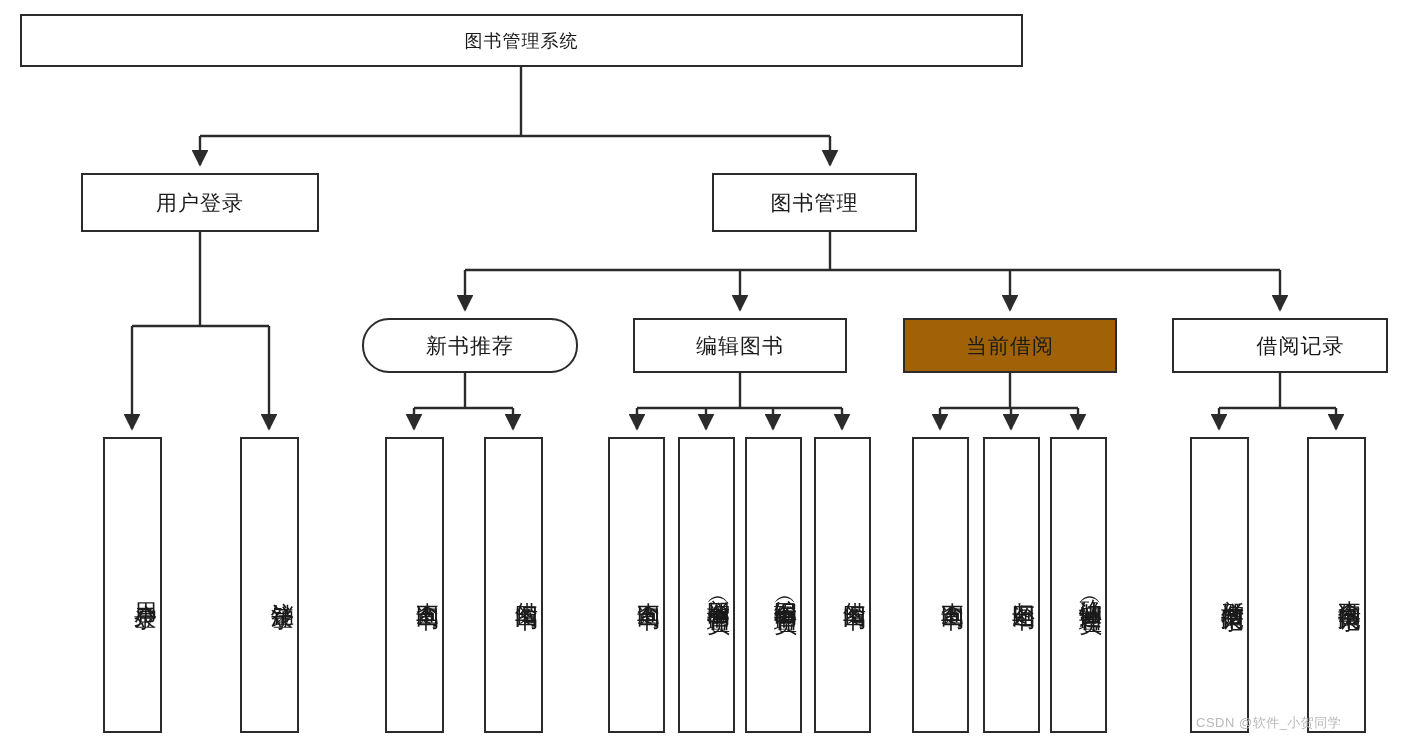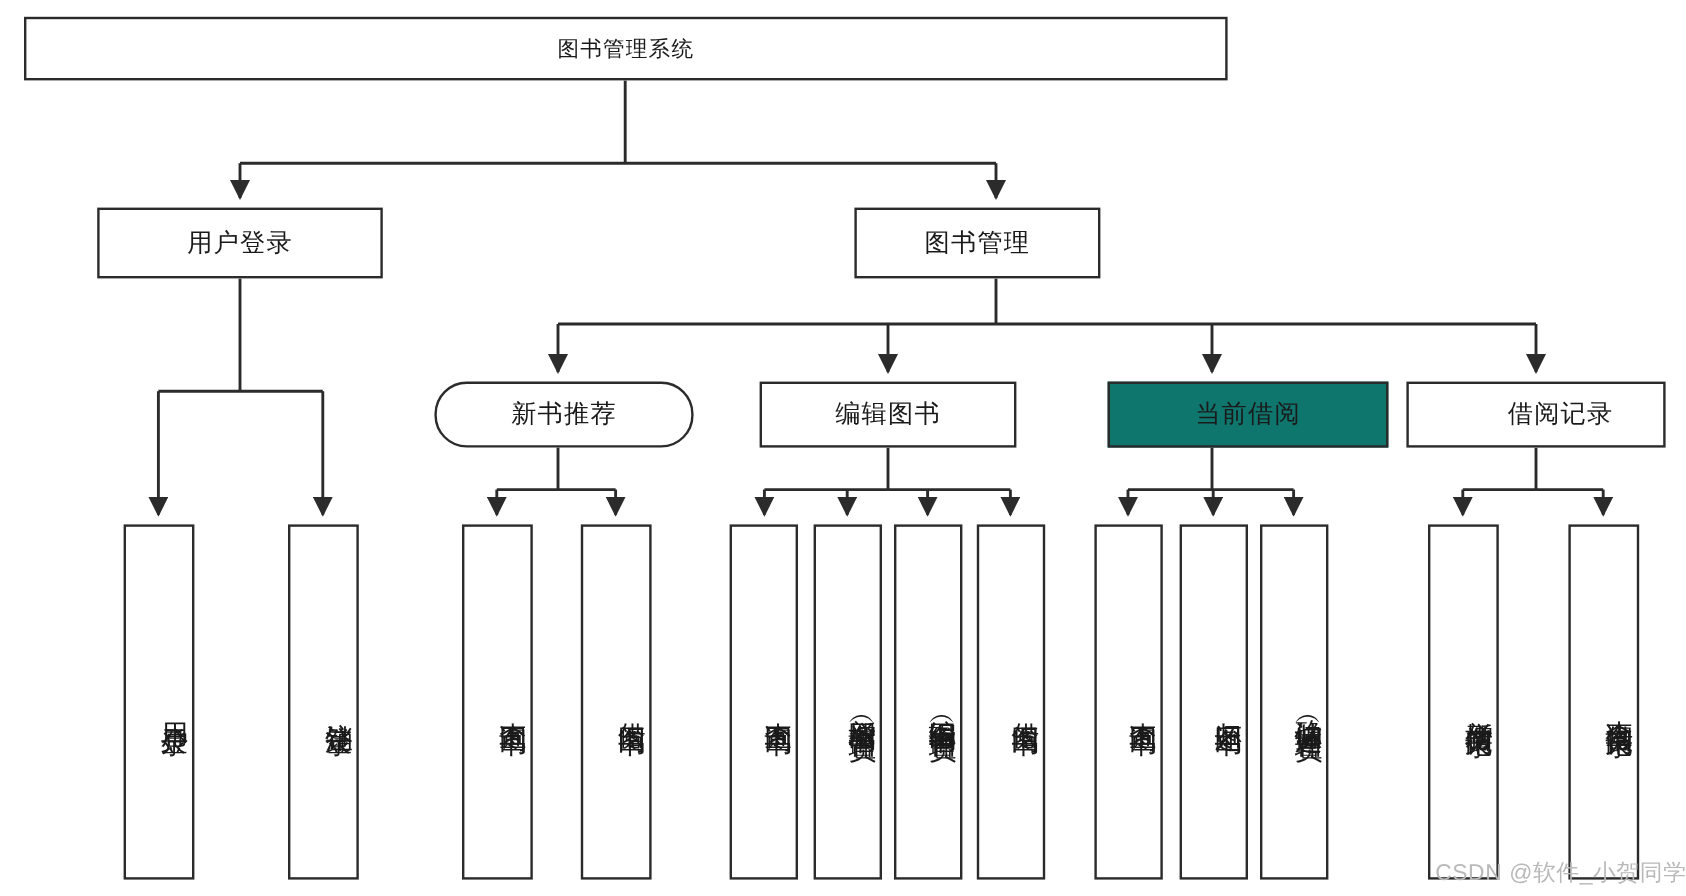--- a/index.html
+++ b/index.html
@@ -56,21 +56,21 @@
     align-items: flex-start;
     justify-content: center;
     padding-top: 6px;
   }
   .node-v.pad-top {
     padding-top: 10px;
   }
   .watermark {
     position: absolute;
     color: #b9b9b9;
-    font-size: 19px;
+    font-size: 13px;
     letter-spacing: 0.5px;
     white-space: nowrap;
     z-index: 3;
   }
 </style>
 </head>
 <body>
 
 <div id="diagram-canvas">
 
@@ -125,21 +125,21 @@
     </g>
   </svg>
 
   <div class="node node-root" style="left: 20px; top: 14px; width: 1003px; height: 53px; border-color: rgb(43, 43, 43); color: rgb(26, 26, 26); background: rgb(255, 255, 255);">图书管理系统</div>
 
   <div class="node node-h" style="left: 81px; top: 173px; width: 238px; height: 59px; border-color: rgb(43, 43, 43); color: rgb(26, 26, 26); background: rgb(255, 255, 255);">用户登录</div>
   <div class="node node-h" style="left: 712px; top: 173px; width: 205px; height: 59px; border-color: rgb(43, 43, 43); color: rgb(26, 26, 26); background: rgb(255, 255, 255);">图书管理</div>
 
   <div class="node node-h" style="left: 362px; top: 318px; width: 216px; height: 55px; border-color: rgb(43, 43, 43); color: rgb(26, 26, 26); background: rgb(255, 255, 255); border-radius: 27px;">新书推荐</div>
   <div class="node node-h" style="left: 633px; top: 318px; width: 214px; height: 55px; border-color: rgb(43, 43, 43); color: rgb(26, 26, 26); background: rgb(255, 255, 255);">编辑图书</div>
-  <div class="node node-h" style="left: 903px; top: 318px; width: 234px; height: 55px; border-color: rgb(43, 43, 43); color: rgb(26, 26, 26); background: #0f766e; margin-left: 20px;">当前借阅</div>
+  <div class="node node-h" style="left: 903px; top: 318px; width: 214px; height: 55px; border-color: rgb(43, 43, 43); color: rgb(26, 26, 26); background: #a16207;">当前借阅</div>
   <div class="node node-h" style="left: 1172px; top: 318px; width: 216px; height: 55px; border-color: rgb(43, 43, 43); color: rgb(26, 26, 26); background: rgb(255, 255, 255); padding-left: 41px;">借阅记录</div>
 
   <div class="node node-v" style="left: 103px; top: 437px; width: 59px; height: 296px; border-color: rgb(43, 43, 43); color: rgb(26, 26, 26); background: rgb(255, 255, 255);">用户登录</div>
   <div class="node node-v" style="left: 240px; top: 437px; width: 59px; height: 296px; border-color: rgb(43, 43, 43); color: rgb(26, 26, 26); background: rgb(255, 255, 255);">注销登录</div>
   <div class="node node-v" style="left: 385px; top: 437px; width: 59px; height: 296px; border-color: rgb(43, 43, 43); color: rgb(26, 26, 26); background: rgb(255, 255, 255);">查询图书</div>
   <div class="node node-v" style="left: 484px; top: 437px; width: 59px; height: 296px; border-color: rgb(43, 43, 43); color: rgb(26, 26, 26); background: rgb(255, 255, 255);">借阅图书</div>
   <div class="node node-v" style="left: 608px; top: 437px; width: 57px; height: 296px; border-color: rgb(43, 43, 43); color: rgb(26, 26, 26); background: rgb(255, 255, 255);">查询图书</div>
   <div class="node node-v pad-top" style="left: 678px; top: 437px; width: 57px; height: 296px; border-color: rgb(43, 43, 43); color: rgb(26, 26, 26); background: rgb(255, 255, 255);">新增图书（管理员）</div>
   <div class="node node-v pad-top" style="left: 745px; top: 437px; width: 57px; height: 296px; border-color: rgb(43, 43, 43); color: rgb(26, 26, 26); background: rgb(255, 255, 255);">编辑图书（管理员）</div>
   <div class="node node-v" style="left: 814px; top: 437px; width: 57px; height: 296px; border-color: rgb(43, 43, 43); color: rgb(26, 26, 26); background: rgb(255, 255, 255);">借阅图书</div>

